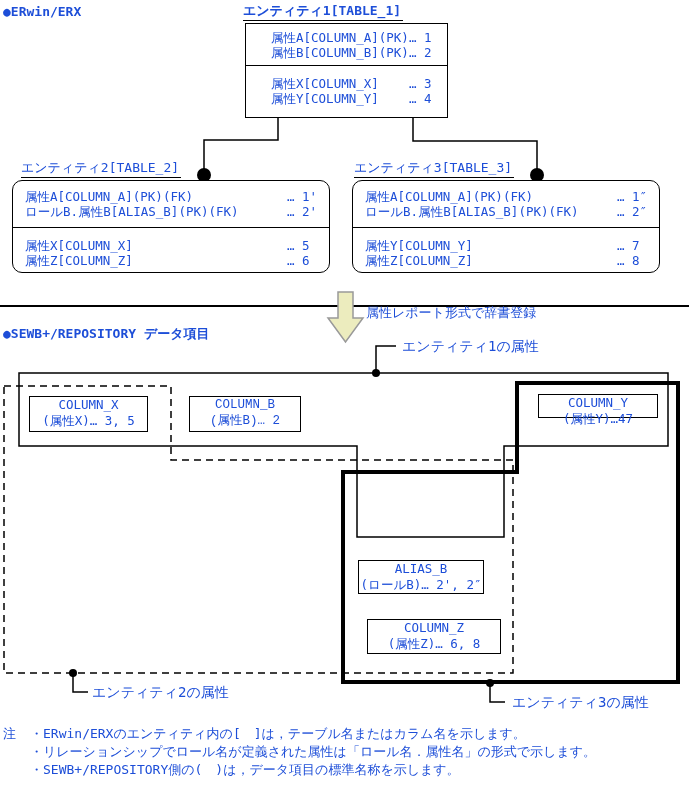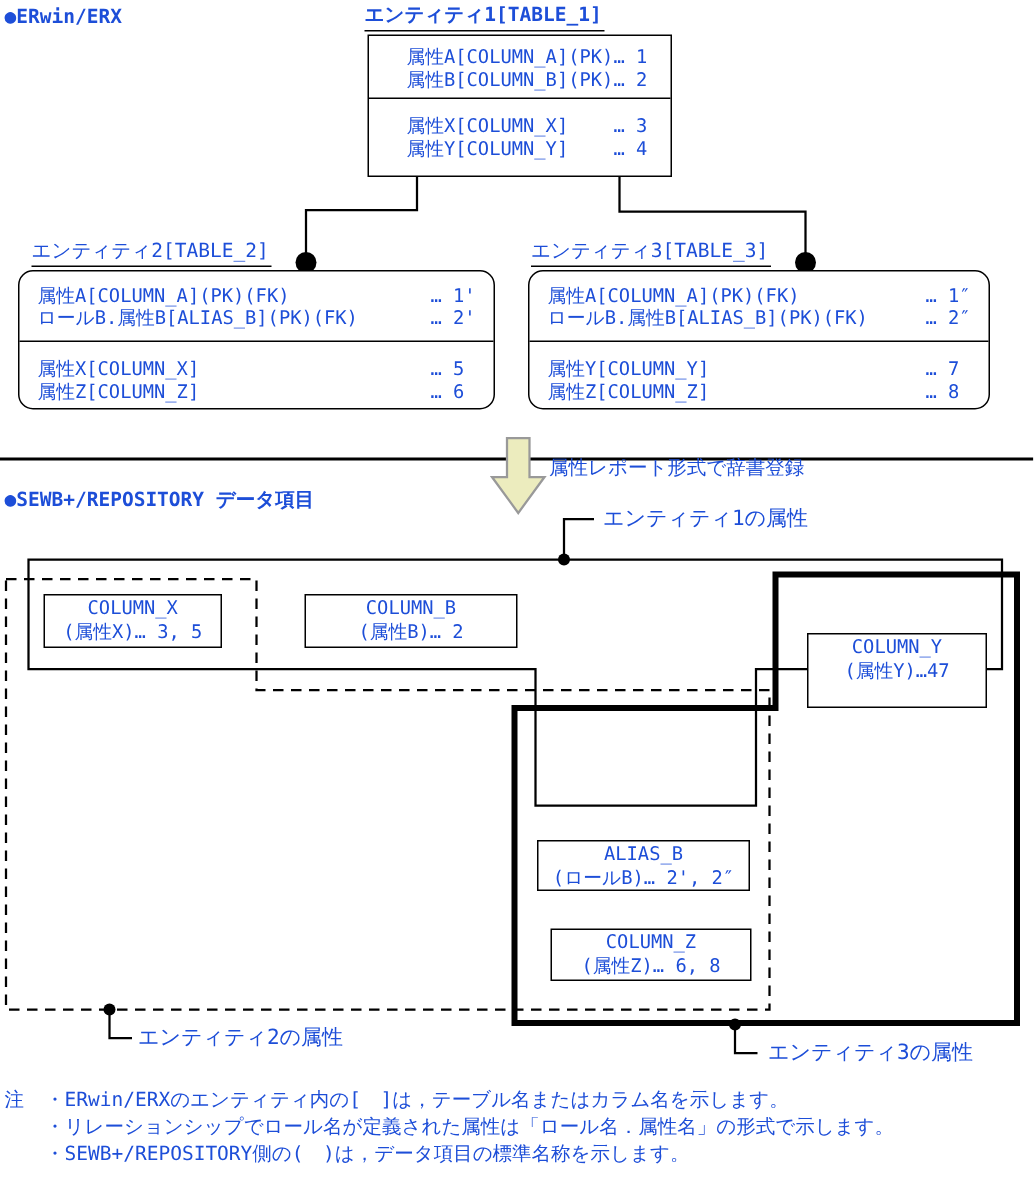--- a/index.html
+++ b/index.html
@@ -139,29 +139,29 @@
   <div class="abs txt layer2" style="left:366px;top:305px;">属性レポート形式で辞書登録</div>
 
   <div class="abs rlabel layer2" style="left:402px;top:338px;">エンティティ1の属性</div>
   <div class="abs rlabel layer2" style="left:92px;top:684px;">エンティティ2の属性</div>
   <div class="abs rlabel layer2" style="left:512px;top:694px;">エンティティ3の属性</div>
 
   <div class="abs itembox layer2" style="left:29px;top:396px;width:119px;height:36px;">
     <div>COLUMN_X</div>
     <div>(属性X)… 3, 5</div>
   </div>
-  <div class="abs itembox layer2" style="left:203px;top:396px;width:142px;height:36px;">
+  <div class="abs itembox layer2" style="left:189px;top:396px;width:112px;height:36px;font-family:Liberation Mono, monospace;">
     <div>COLUMN_B</div>
     <div>(属性B)… 2</div>
   </div>
-  <div class="abs itembox layer2" style="left:538px;top:394px;width:120px;height:50px;margin-top:28px;">
+  <div class="abs itembox layer2" style="left:538px;top:394px;width:120px;height:24px;">
     <div>COLUMN_Y</div>
     <div>(属性Y)…47</div>
   </div>
-  <div class="abs itembox layer2" style="left:358px;top:560px;width:142px;height:34px;">
+  <div class="abs itembox layer2" style="left:358px;top:560px;width:126px;height:34px;">
     <div>ALIAS_B</div>
     <div>(ロールB)… 2', 2″</div>
   </div>
   <div class="abs itembox layer2" style="left:367px;top:619px;width:134px;height:35px;">
     <div>COLUMN_Z</div>
     <div>(属性Z)… 6, 8</div>
   </div>
 
   <div class="abs note layer2" style="left:3px;top:725px;">注</div>
   <div class="abs note layer2" style="left:30px;top:725px;">・ERwin/ERXのエンティティ内の[　]は，テーブル名またはカラム名を示します。</div>

